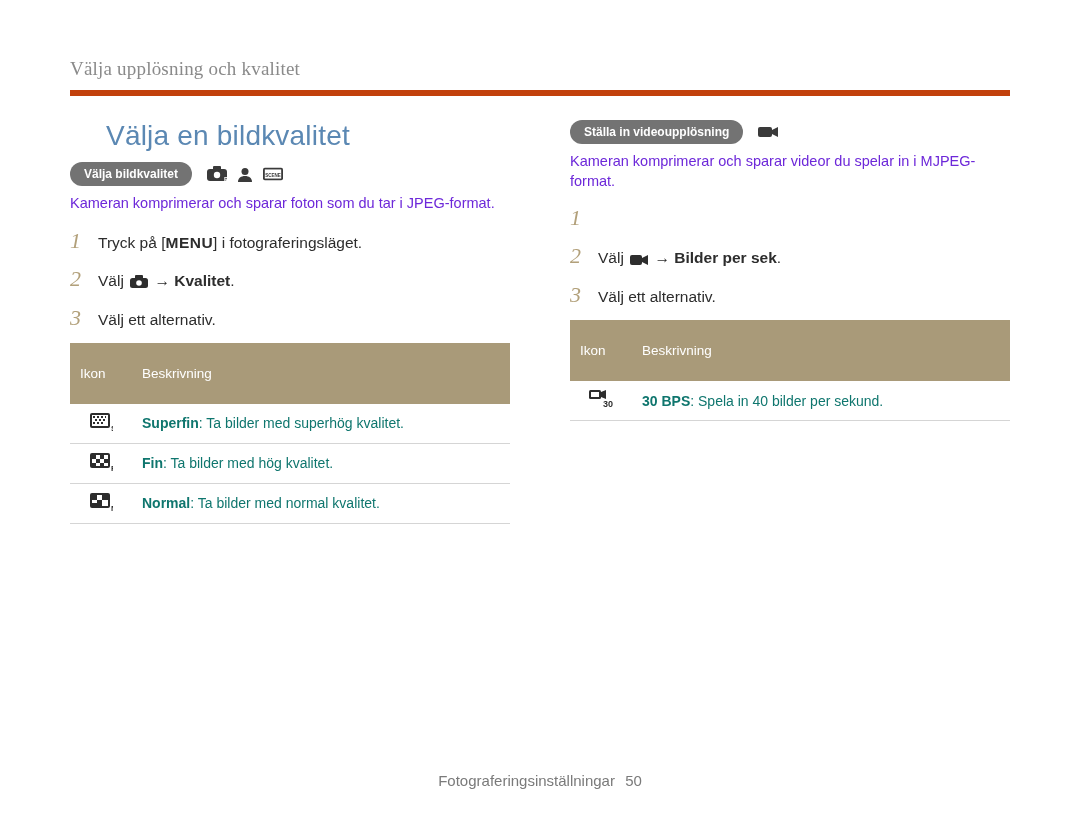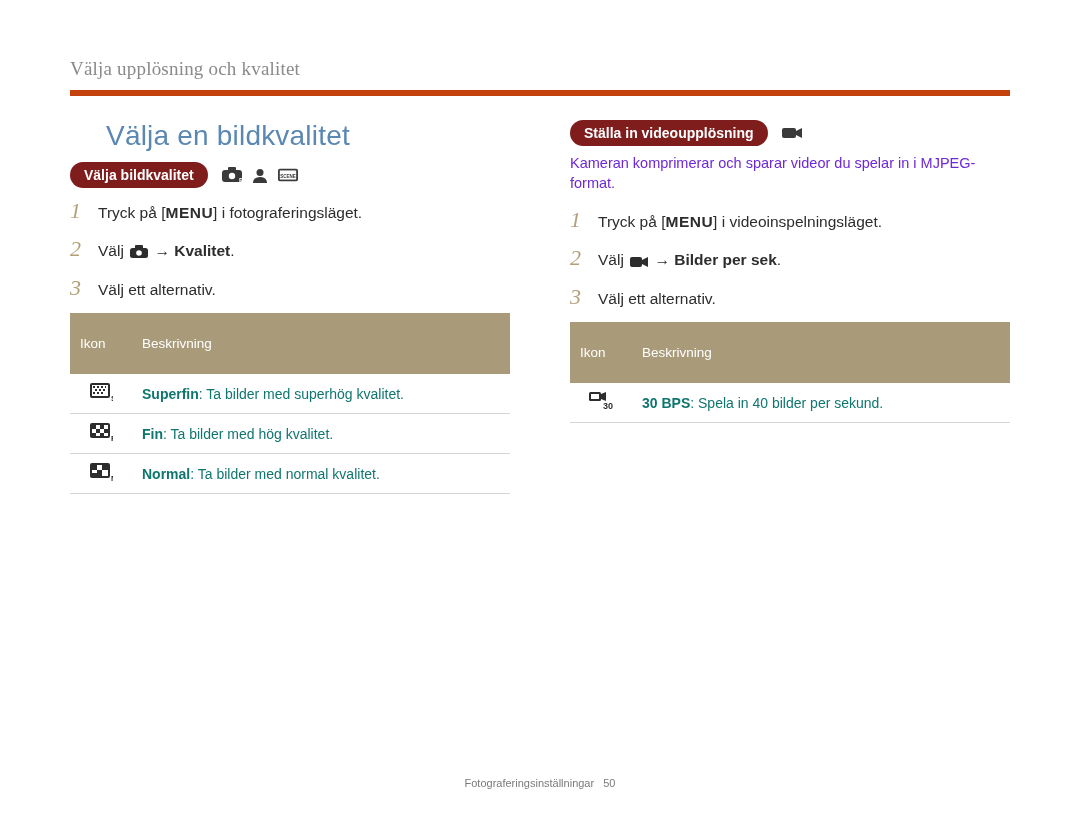--- a/index.html
+++ b/index.html
@@ -38,23 +38,23 @@
   }
   .intro {
     font-size: 14.5px;
     color: #5a5a5a;
     line-height: 1.35;
     margin-bottom: 18px;
   }
   .pill {
     display: inline-flex;
     align-items: center;
-    background: #7f1d1d;
+    background: #737373;
     color: #fff;
-    font-size: 14px;
+    font-size: 12px;
     font-weight: 600;
     padding: 5px 14px 5px 14px;
     border-radius: 14px;
     margin-right: 10px;
     vertical-align: middle;
   }
   .mode-icons {
     display: inline-flex;
     gap: 8px;
     vertical-align: middle;
@@ -127,21 +127,21 @@
     padding: 8px 6px;
   }
   .qicon {
     display:inline-block; width:24px; height:20px;
   }
   .footer {
     position: absolute;
     bottom: 26px;
     left: 0; right: 0;
     text-align: center;
-    font-size: 11px;
+    font-size: 15px;
     color: #7a7a7a;
     margin-top: 24px;
   }
   .footer .pg { margin-left: 6px; }
 </style>
 </head>
 <body>
 
 <div class="breadcrumb">Välja upplösning och kvalitet</div>
 
@@ -170,20 +170,21 @@
         <span class="mode-icon">
           <svg width="22" height="16" viewBox="0 0 22 16">
               <rect x="0" y="1" width="22" height="14" rx="2" fill="#3a3a3a"></rect>
               <rect x="2" y="3" width="18" height="10" fill="#fff"></rect>
               <text x="11" y="11" font-size="5" fill="#3a3a3a" text-anchor="middle" font-weight="700">SCENE</text>
             </svg>
         </span>
       </span>
     </div>
 
+    <div class="sub">Kameran komprimerar och sparar foton som du tar i JPEG-format.</div>
 
     <ol class="steps">
       <li>
         <span class="num">1</span>
         <span>
           <span>Tryck på [</span><span class="menu-label">MENU</span><span>] i fotograferingsläget.</span>
         </span>
       </li>
       <li>
         <span class="num">2</span>
@@ -285,23 +286,20 @@
             </svg>
         </span>
       </span>
     </div>
 
     <div class="sub">Kameran komprimerar och sparar videor du spelar in i MJPEG-format.</div>
 
     <ol class="steps">
       <li>
         <span class="num">1</span>
-        <span>
-          <span>Tryck på [</span><span class="menu-label">MENU</span><span>] i videoinspelningsläget.</span>
-        </span>
       </li>
       <li>
         <span class="num">2</span>
         <span>
           <span>Välj </span>
           <span class="inline-icon">
             <svg width="18" height="12" viewBox="0 0 18 12">
                 <rect x="0" y="1" width="12" height="10" rx="2" fill="#2d2d2d"></rect>
                 <path d="M12 4l6-3v10l-6-3z" fill="#2d2d2d"></path>
               </svg>

